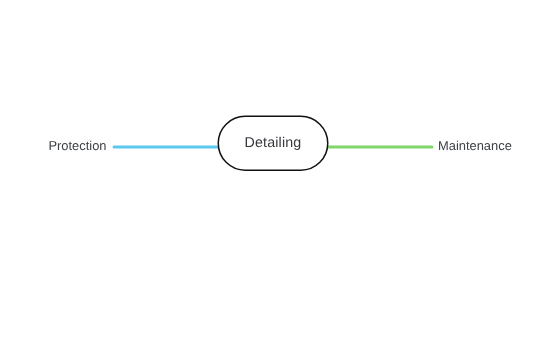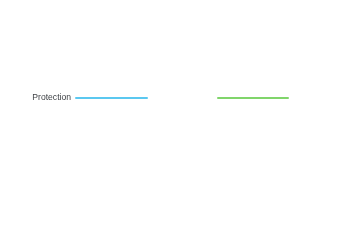--- a/index.html
+++ b/index.html
@@ -85,15 +85,19 @@
 <body>
 
 <div id="canvas" style="background: rgb(255, 255, 255);">
 
   <div class="edge edge-left" style="background: rgb(91, 200, 240);"></div>
 
   <div class="edge edge-right" style="background: rgb(128, 213, 107);"></div>
 
   <div class="leaf-label leaf-left" style="color: rgb(63, 66, 70);">Protection</div>
 
+  <div class="node-center" style="border-color: rgb(17, 17, 17); background: rgb(255, 255, 255);">
+    <span class="node-center-label" style="color: rgb(53, 55, 59);">Detailing</span>
+  </div>
 
+  <div class="leaf-label leaf-right" style="color: rgb(63, 66, 70);">Maintenance</div>
 
 </div>
 
 </body></html>

